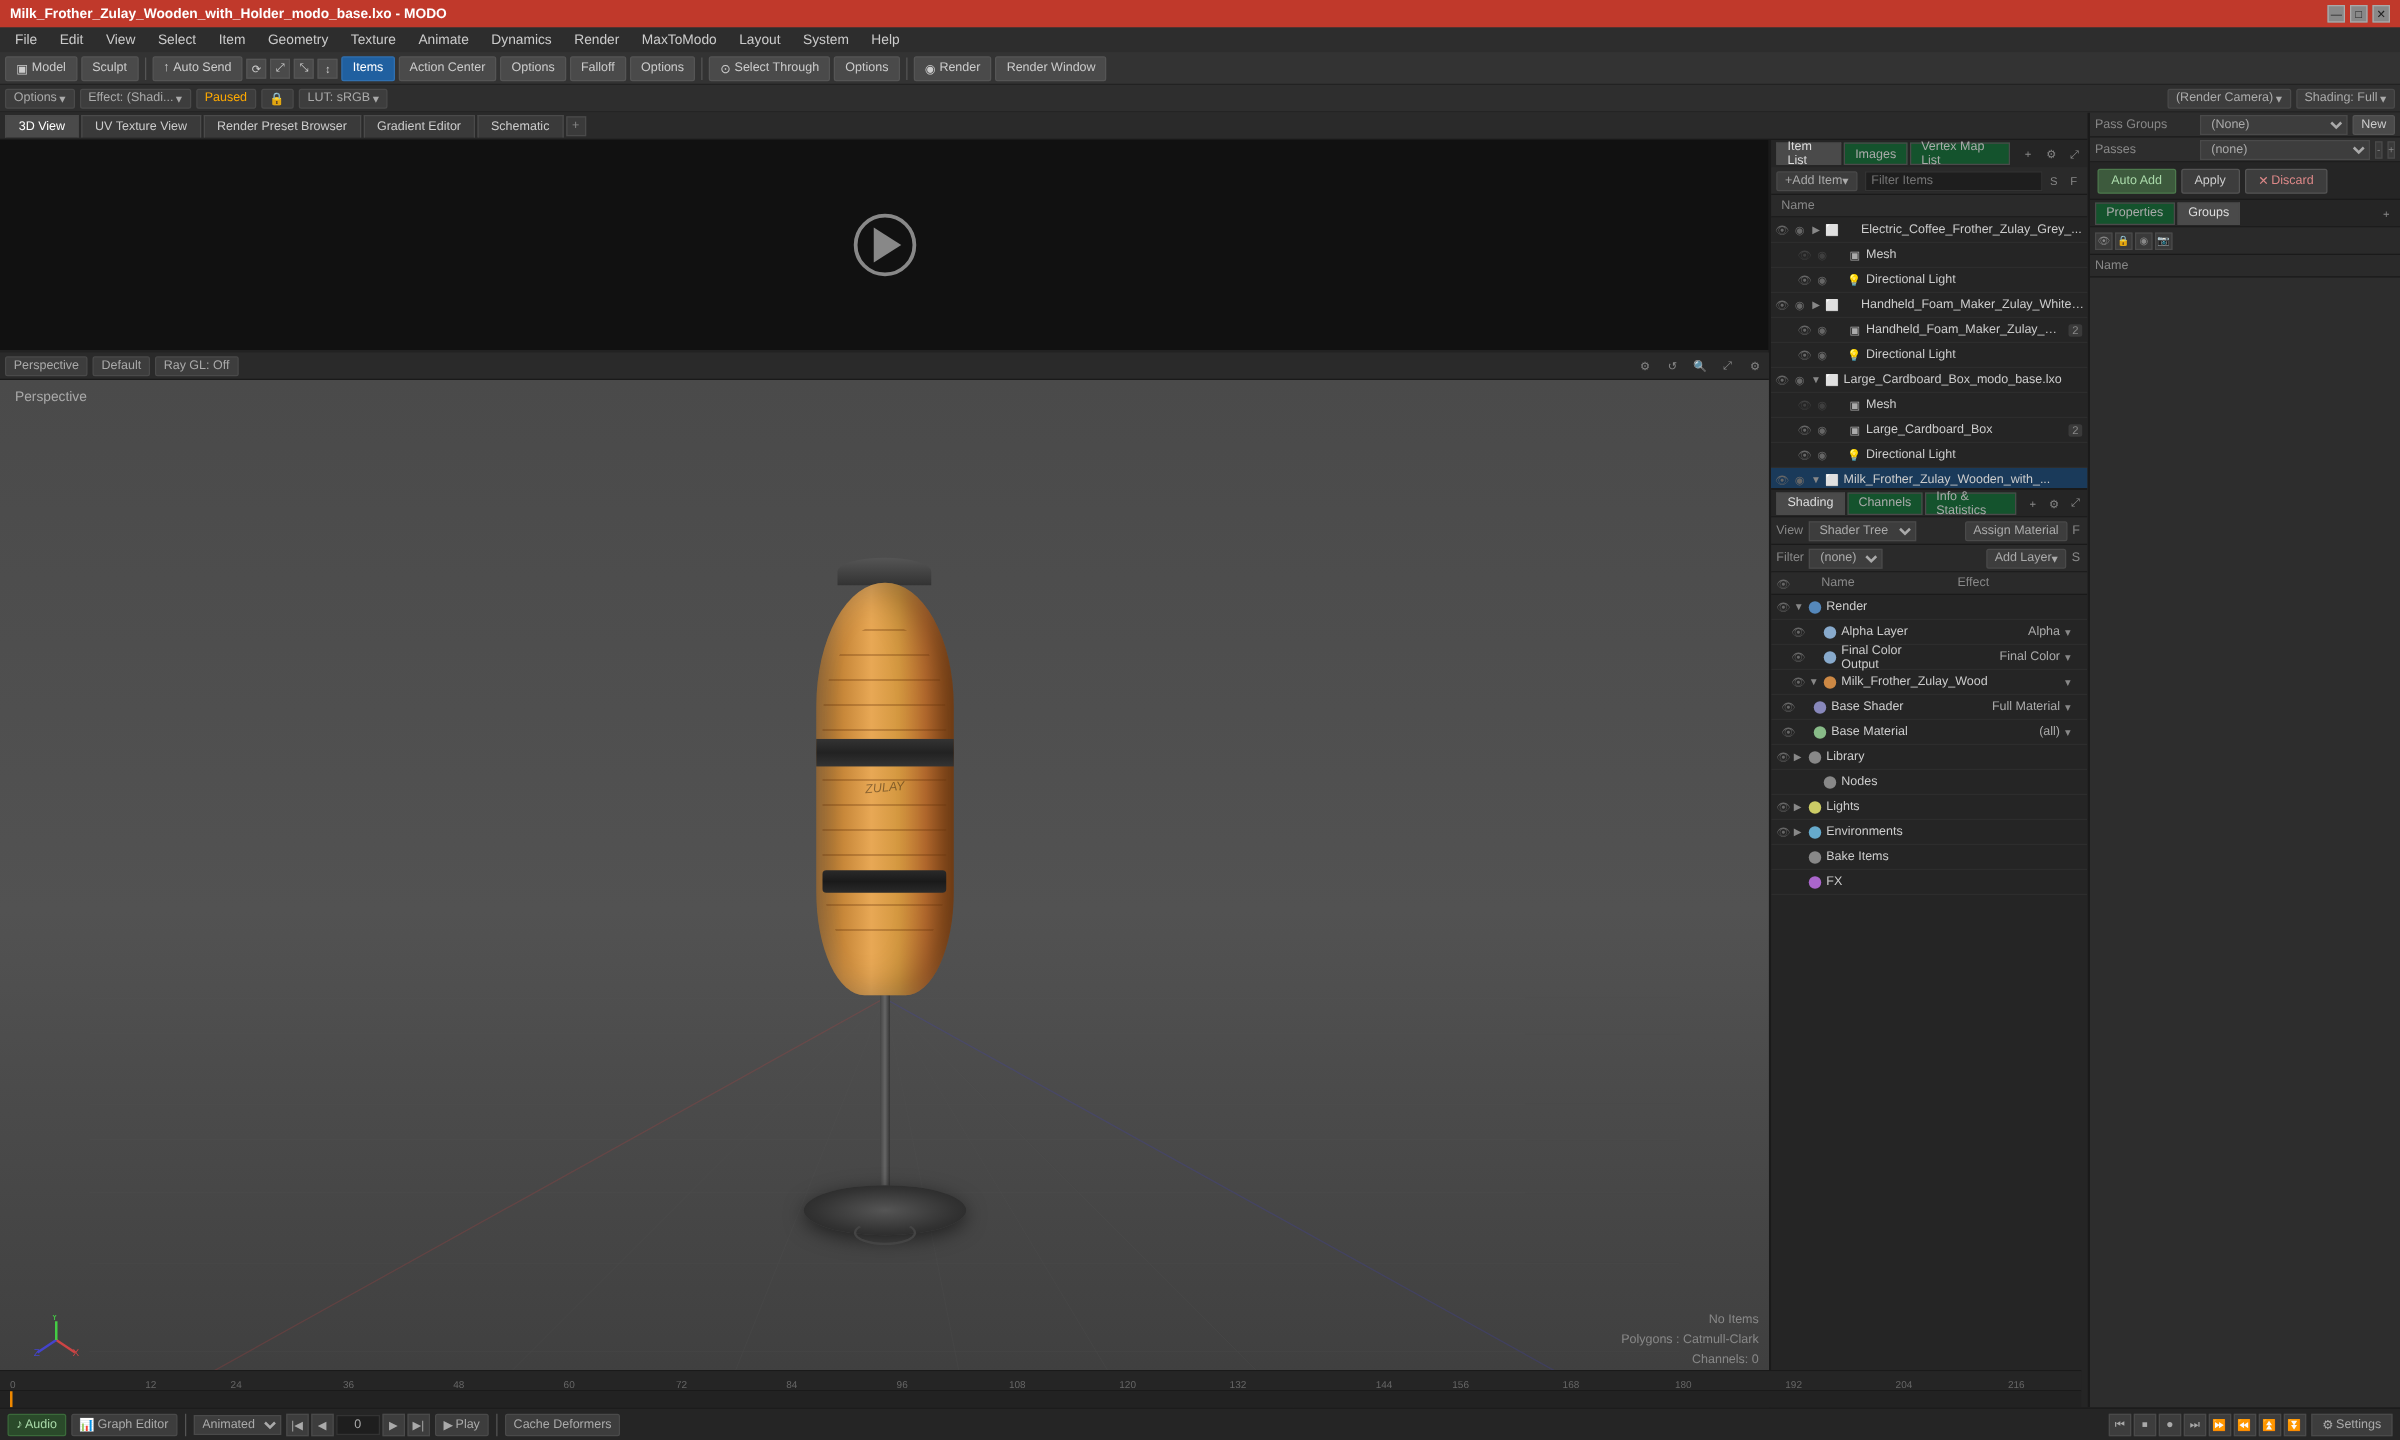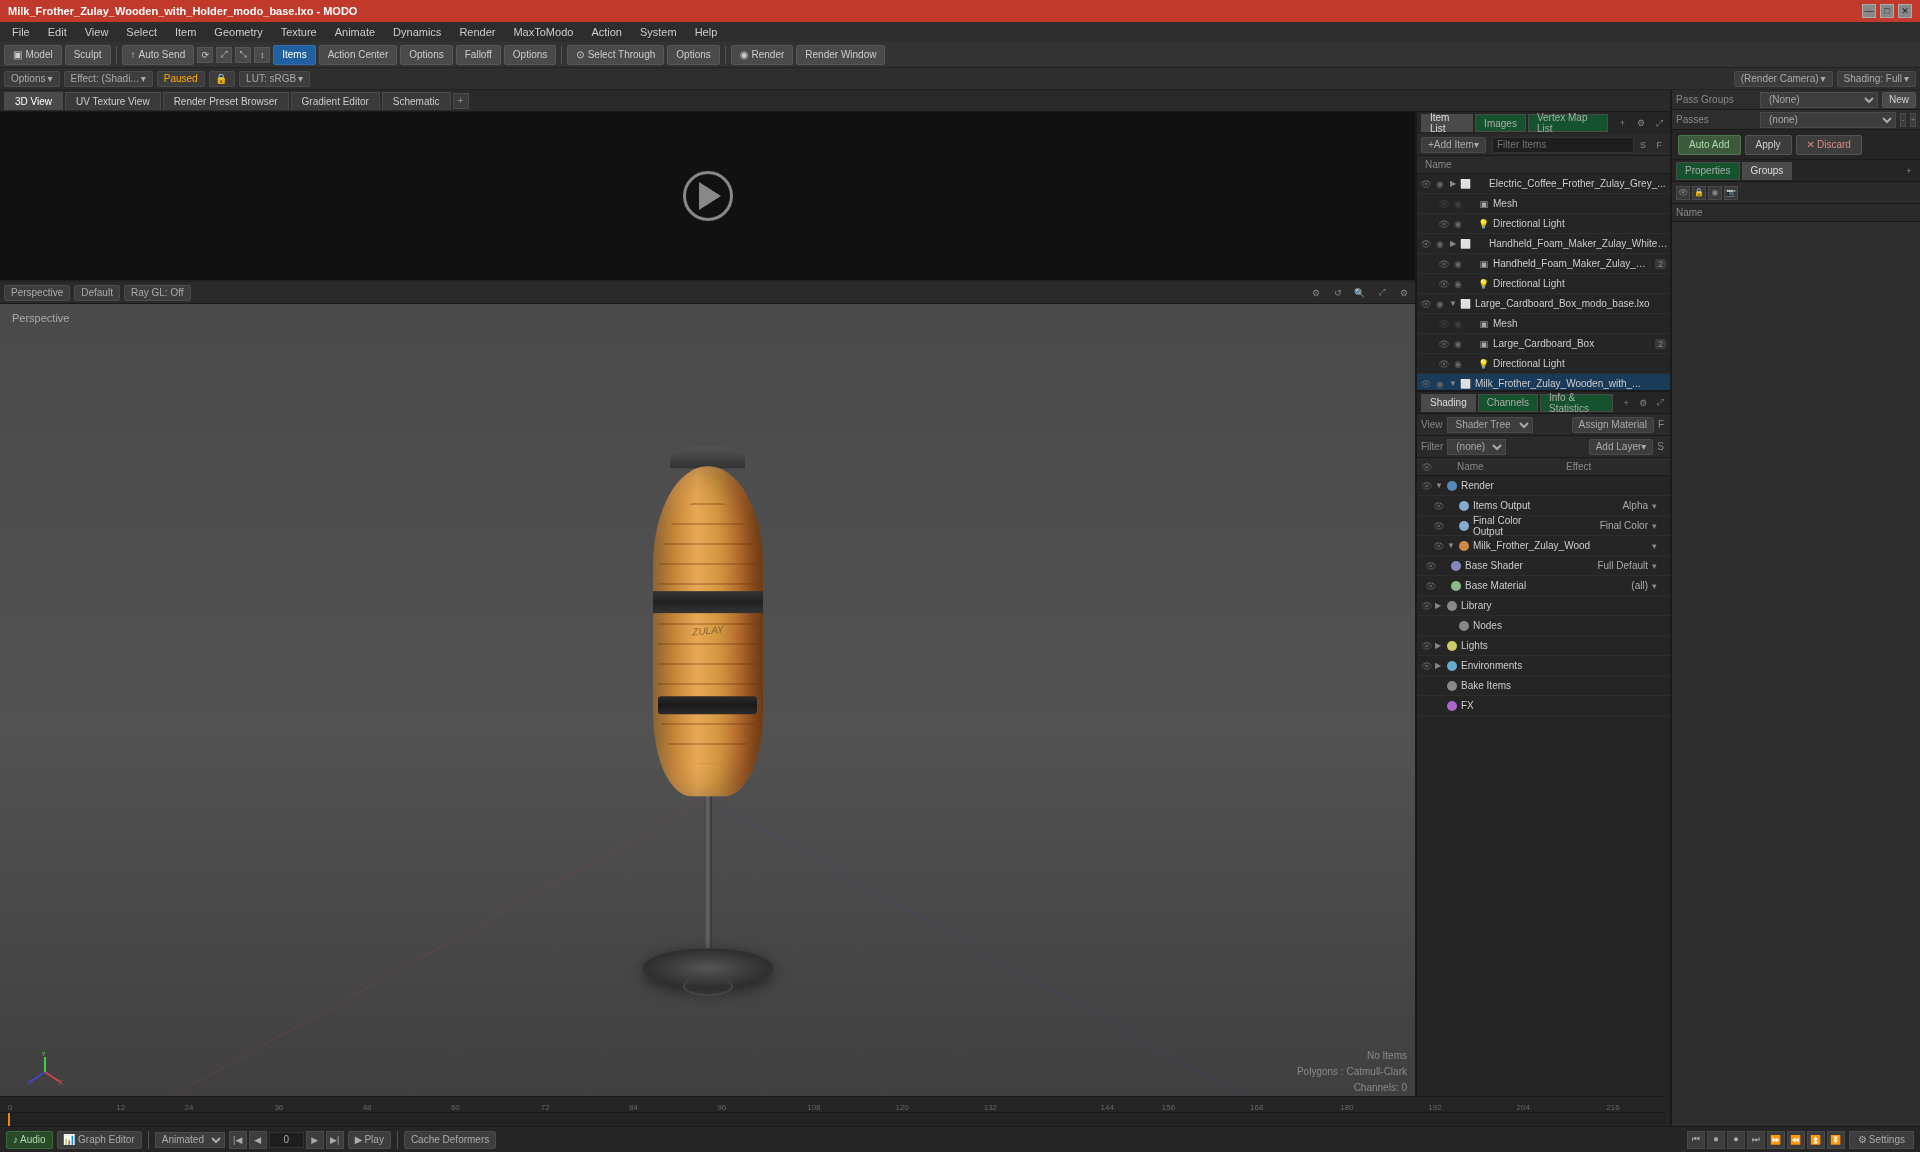--- a/index.html
+++ b/index.html
@@ -925,21 +925,21 @@
   <div class="menu-item">Edit</div>
   <div class="menu-item">View</div>
   <div class="menu-item">Select</div>
   <div class="menu-item">Item</div>
   <div class="menu-item">Geometry</div>
   <div class="menu-item">Texture</div>
   <div class="menu-item">Animate</div>
   <div class="menu-item">Dynamics</div>
   <div class="menu-item">Render</div>
   <div class="menu-item">MaxToModo</div>
-  <div class="menu-item">Action</div>
+  <div class="menu-item">Layout</div>
   <div class="menu-item">System</div>
   <div class="menu-item">Help</div>
 </div>
 
 <div id="toolbar">
   <div class="toolbar-btn">
     <span>▣</span>
     <span>Model</span>
   </div>
   <div class="toolbar-btn">
@@ -1349,21 +1349,21 @@
             <div style="width:14px; font-size:9px; color:#666; flex-shrink:0;">👁</div>
             <div style="width:12px; font-size:8px; color:#888;">▼</div>
             <div class="shader-color-dot" style="background:#5588bb;"></div>
             <div class="shader-name">Render</div>
           </div>
 
           <div class="shader-item" style="padding-left:16px;">
             <div style="width:14px; font-size:9px; color:#666; flex-shrink:0;">👁</div>
             <div style="width:12px; font-size:8px; color:#888;"></div>
             <div class="shader-color-dot" style="background:#88aacc;"></div>
-            <div class="shader-name">Items Output</div>
+            <div class="shader-name">Alpha Layer</div>
             <div style="flex:1"></div>
             <div class="shader-effect">Alpha</div>
             <div style="width:14px; font-size:9px; color:#888;">▾</div>
           </div>
 
           <div class="shader-item" style="padding-left:16px;">
             <div style="width:14px; font-size:9px; color:#666; flex-shrink:0;">👁</div>
             <div style="width:12px; font-size:8px; color:#888;"></div>
             <div class="shader-color-dot" style="background:#88aacc;"></div>
             <div class="shader-name">Final Color Output</div>
@@ -1380,21 +1380,21 @@
             <div style="flex:1"></div>
             <div style="width:14px; font-size:9px; color:#888;">▾</div>
           </div>
 
           <div class="shader-item" style="padding-left:8px;">
             <div style="width:14px; font-size:9px; color:#666; flex-shrink:0;">👁</div>
             <div style="width:12px; font-size:8px; color:#888;"></div>
             <div class="shader-color-dot" style="background:#8888bb;"></div>
             <div class="shader-name">Base Shader</div>
             <div style="flex:1"></div>
-            <div class="shader-effect">Full Default</div>
+            <div class="shader-effect">Full Material</div>
             <div style="width:14px; font-size:9px; color:#888;">▾</div>
           </div>
 
           <div class="shader-item" style="padding-left:8px;">
             <div style="width:14px; font-size:9px; color:#666; flex-shrink:0;">👁</div>
             <div style="width:12px; font-size:8px; color:#888;"></div>
             <div class="shader-color-dot" style="background:#88bb88;"></div>
             <div class="shader-name">Base Material</div>
             <div style="flex:1"></div>
             <div class="shader-effect">(all)</div>

